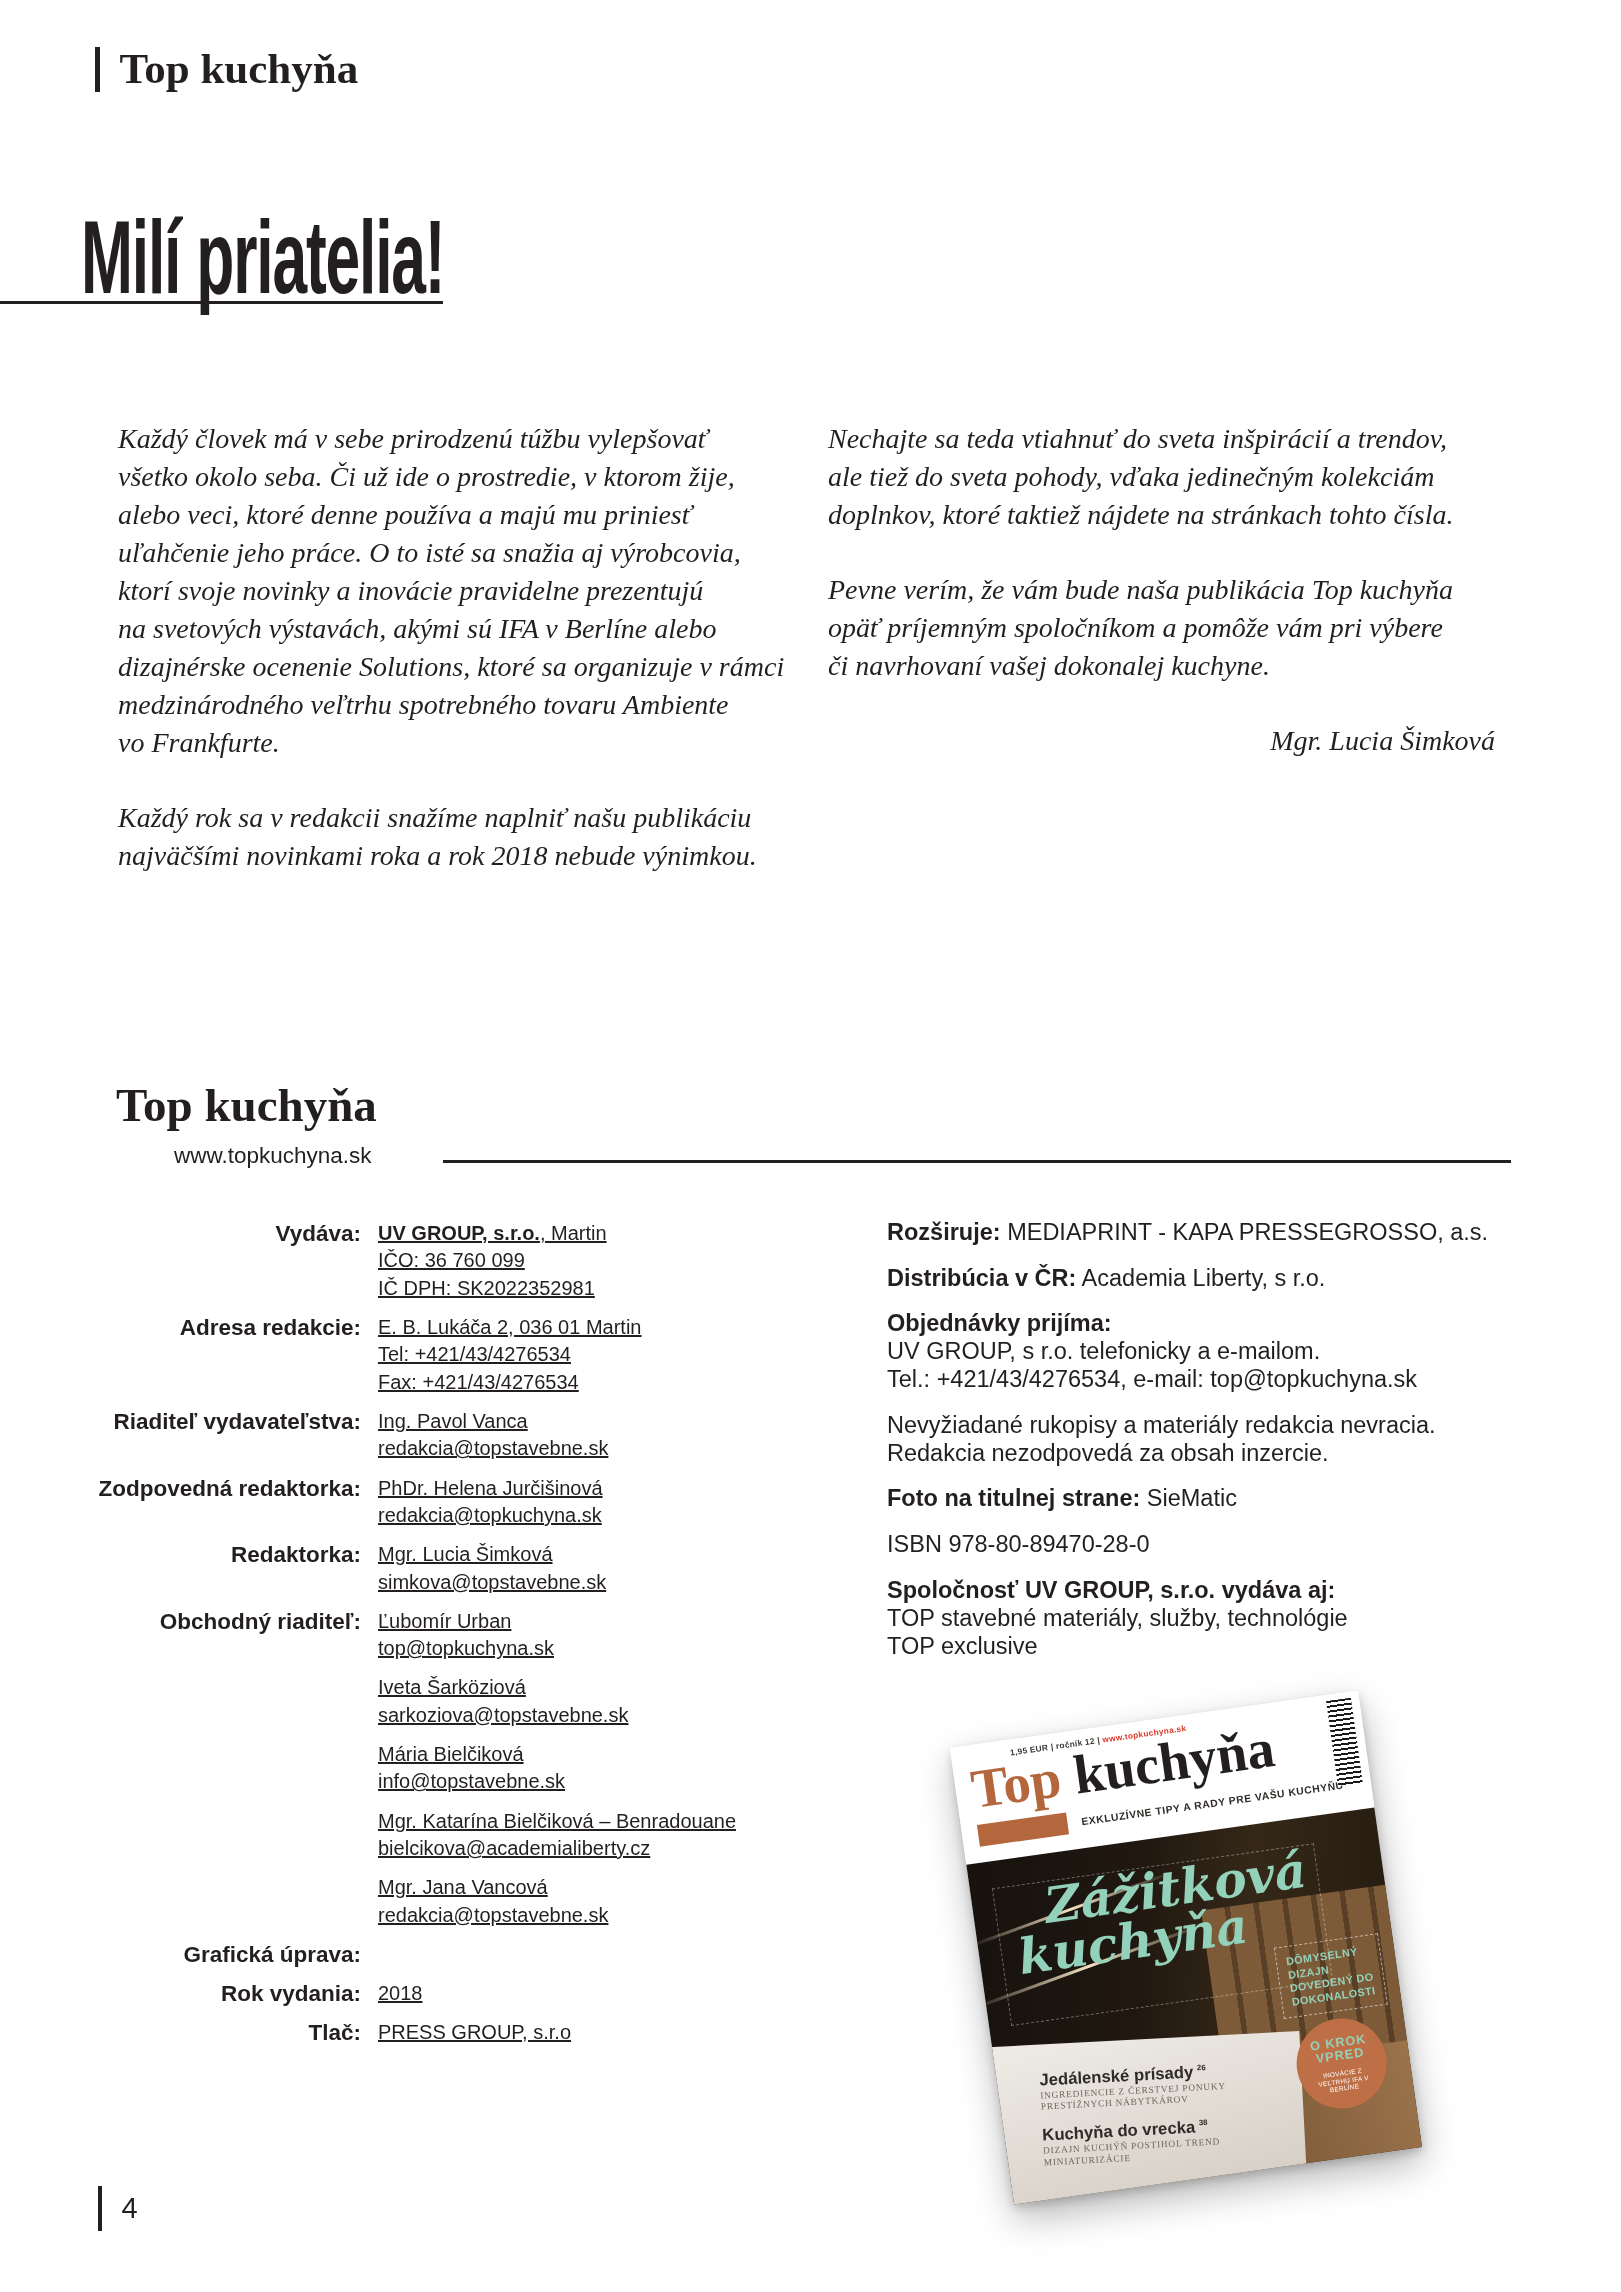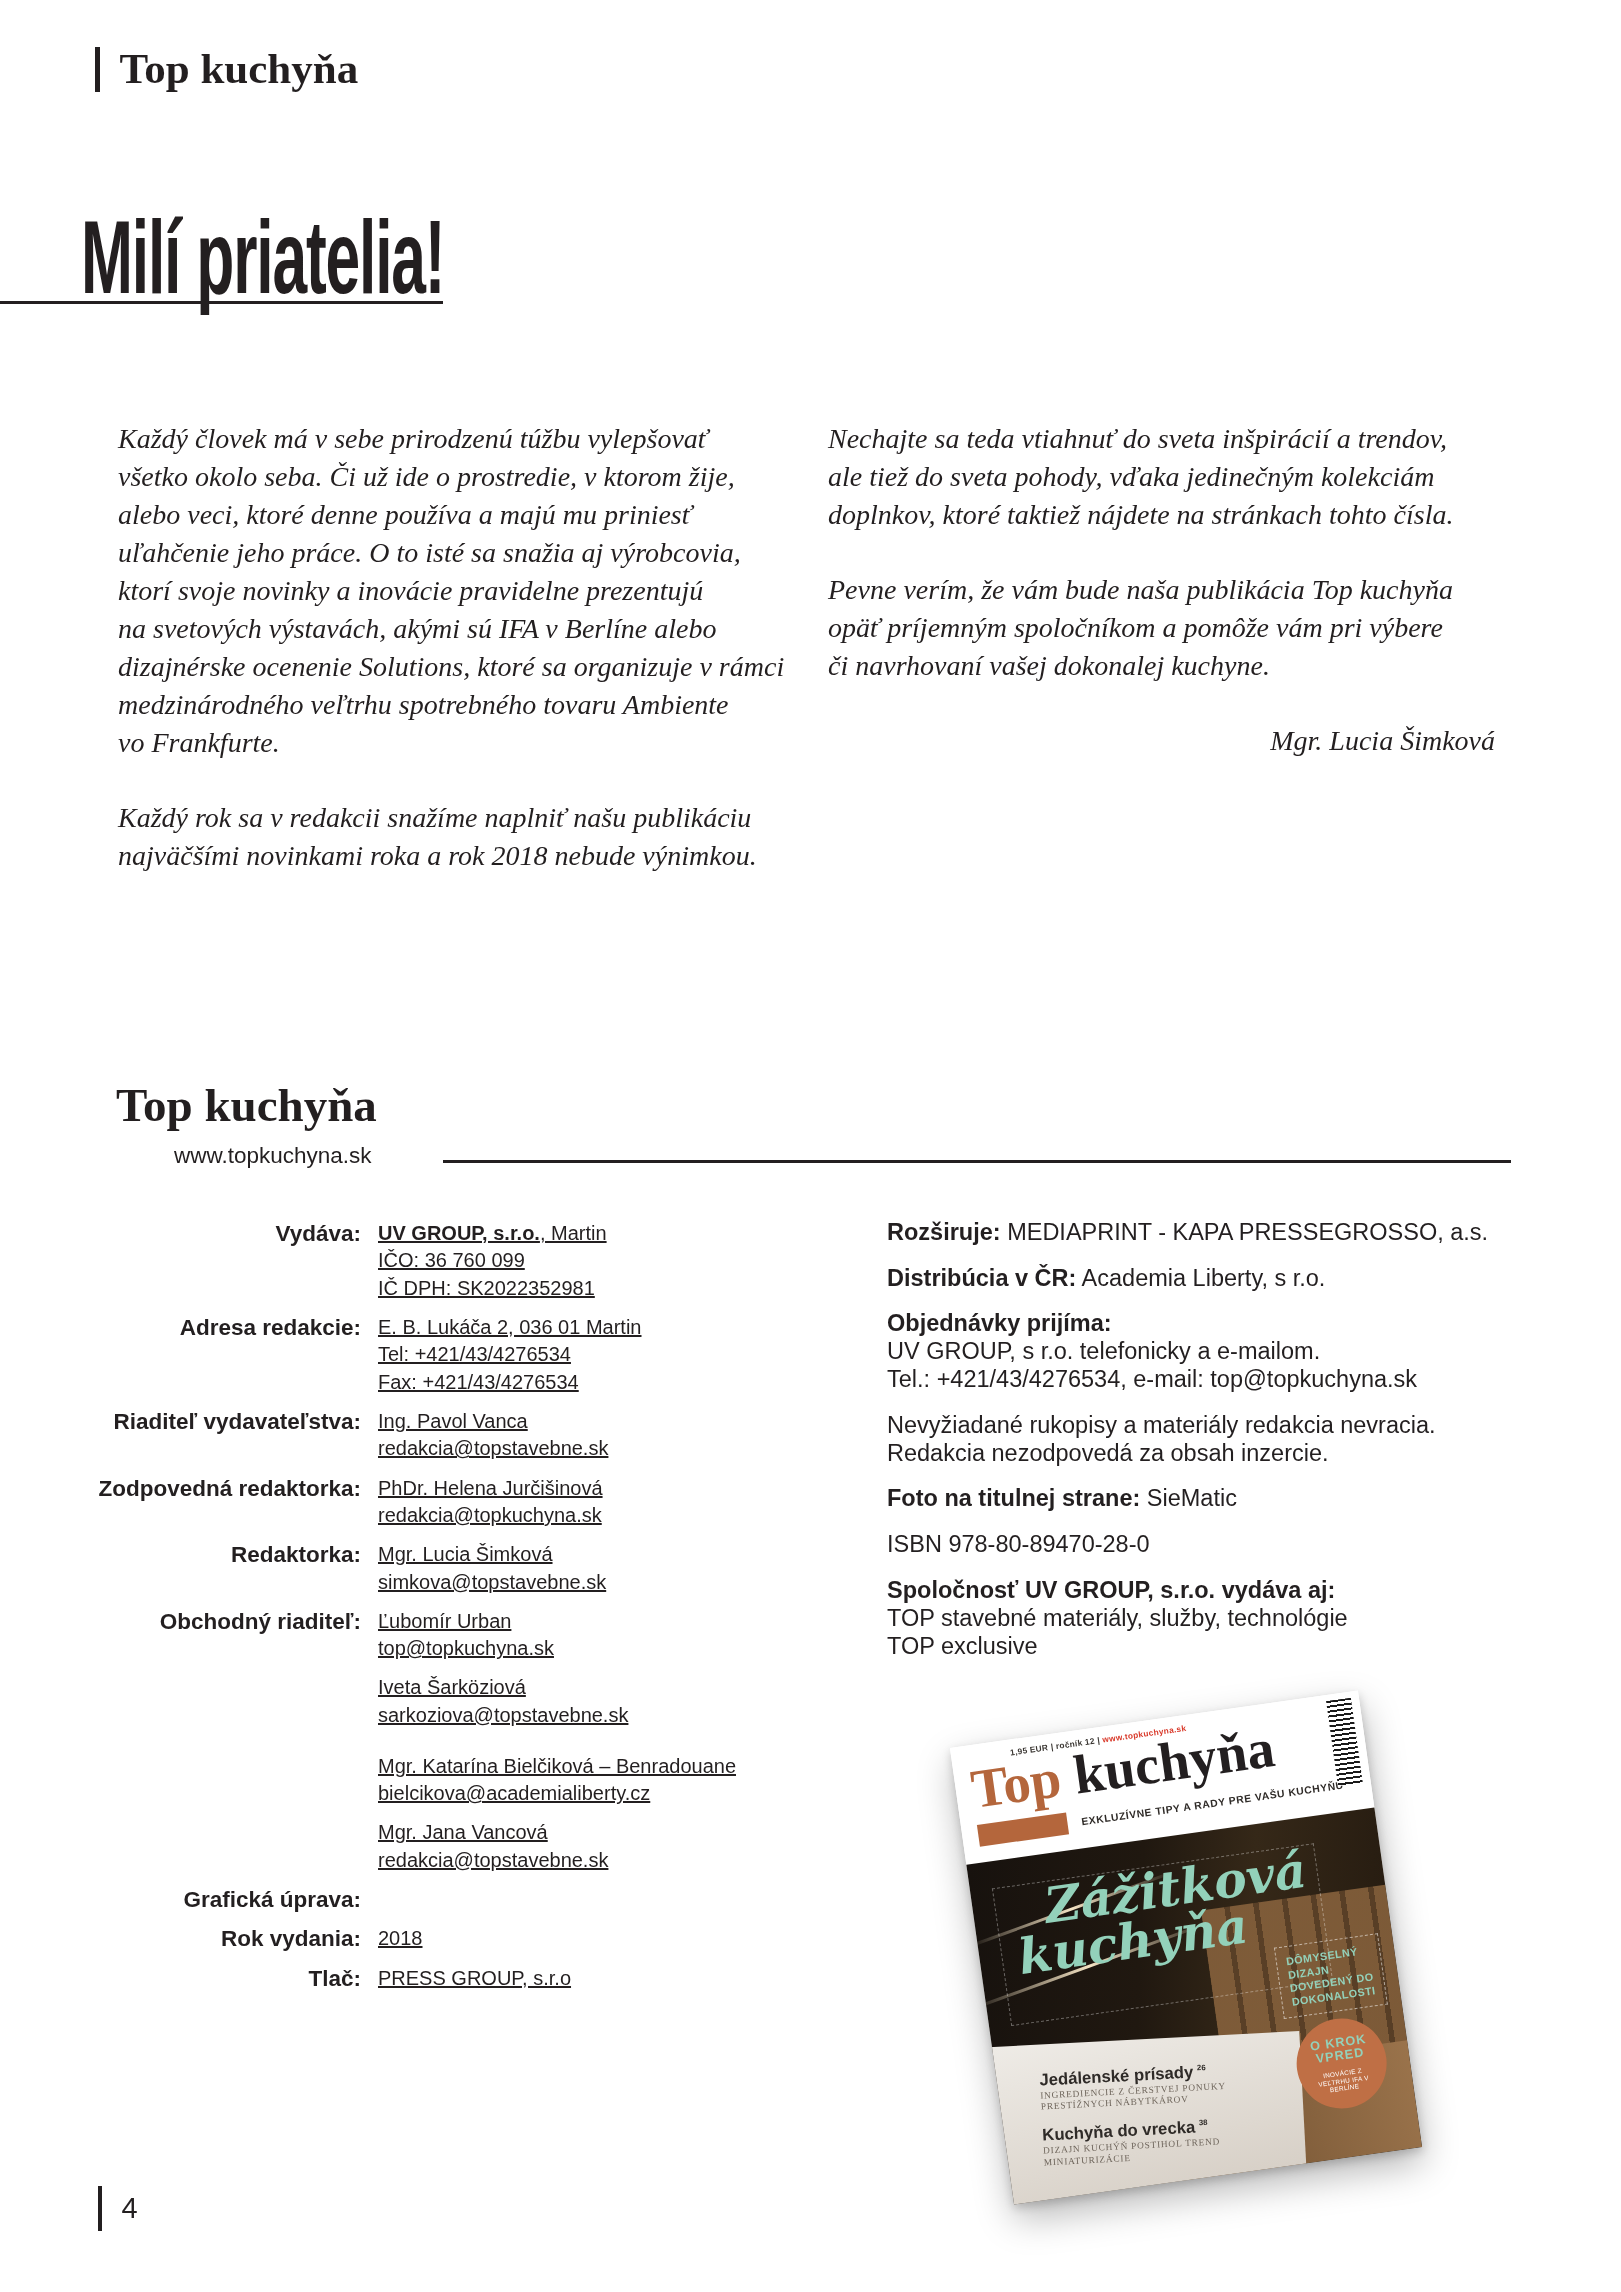--- a/index.html
+++ b/index.html
@@ -177,20 +177,22 @@
     <div class="imp-value pre">Ľubomír Urban
 top@topkuchyna.sk</div>
   </div>
   <div class="imp-row">
     <div class="imp-label"></div>
     <div class="imp-value pre">Iveta Šarköziová
 sarkoziova@topstavebne.sk</div>
   </div>
   <div class="imp-row">
     <div class="imp-label"></div>
+    <div class="imp-value pre">Mária Bielčiková
+info@topstavebne.sk</div>
   </div>
   <div class="imp-row">
     <div class="imp-label"></div>
     <div class="imp-value pre">Mgr. Katarína Bielčiková – Benradouane
 bielcikova@academialiberty.cz</div>
   </div>
   <div class="imp-row">
     <div class="imp-label"></div>
     <div class="imp-value pre">Mgr. Jana Vancová
 redakcia@topstavebne.sk</div>

